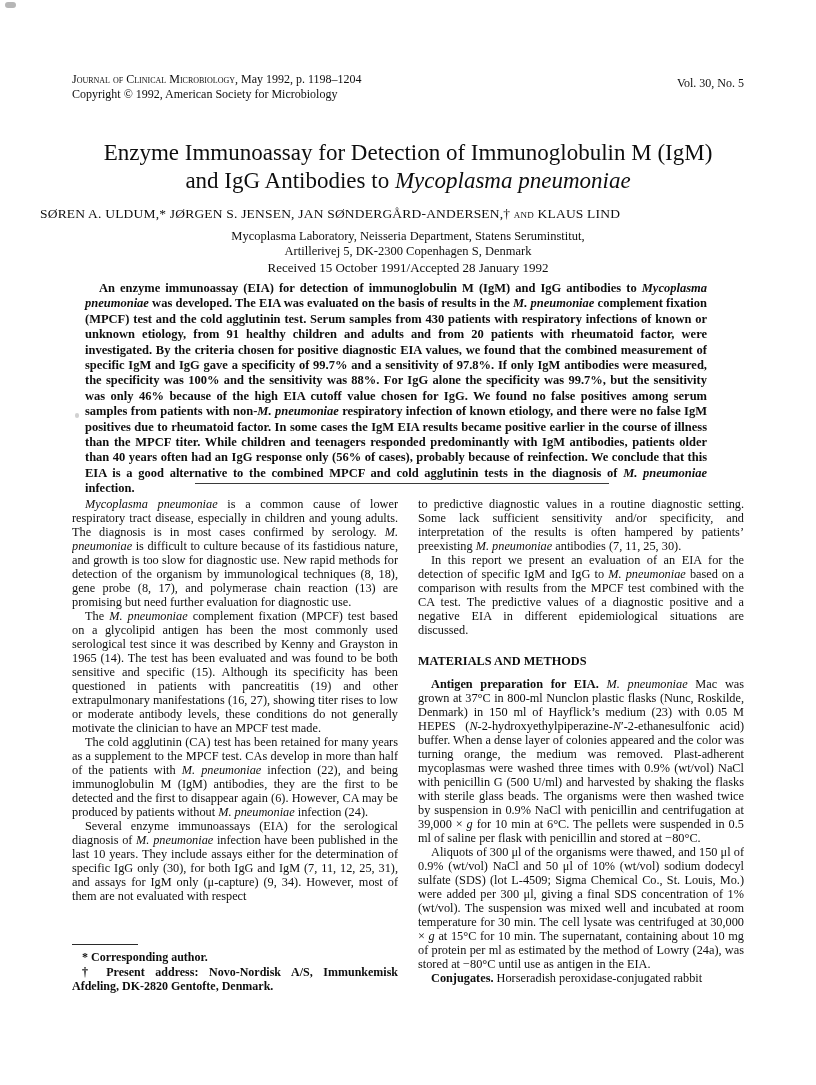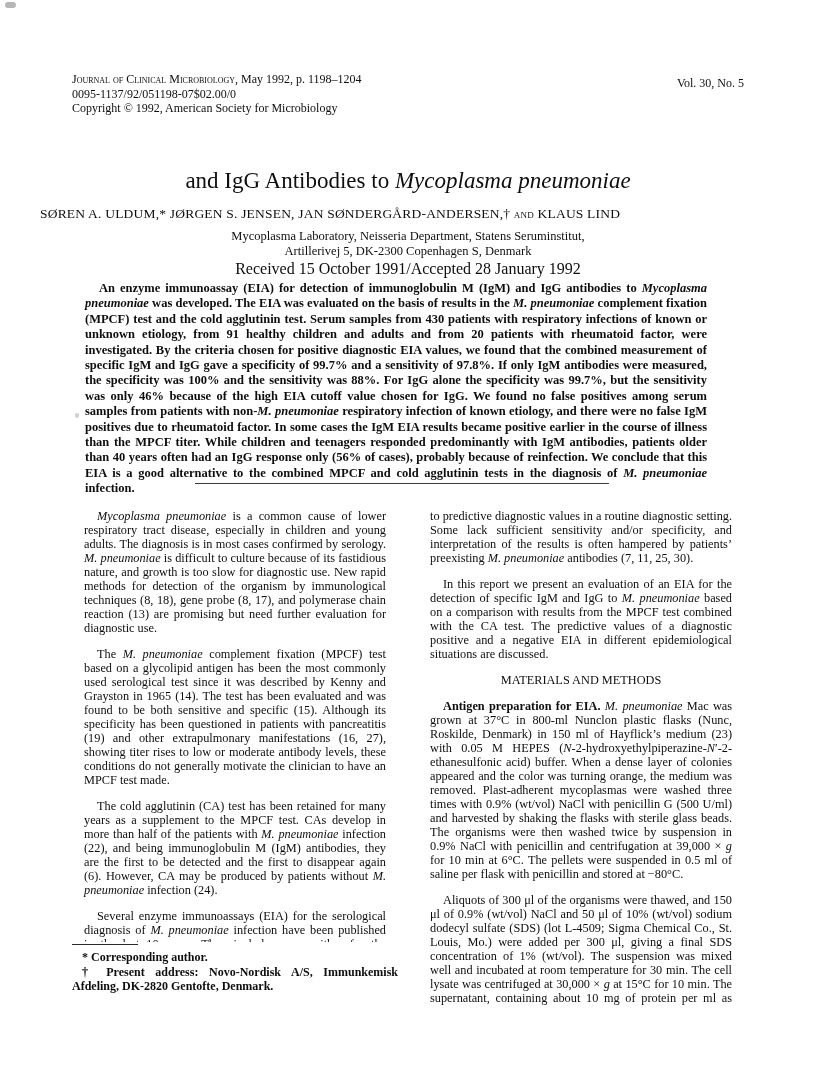--- a/index.html
+++ b/index.html
@@ -16,64 +16,63 @@
   
   .masthead { position:absolute; top:72px; left:72px; right:72px; font-size:12px; line-height:14.5px; }
   .journal-name { font-variant:small-caps; }
   .masthead-right { position:absolute; top:4px; right:0; font-size:12px; }
 
   
   .title { position:absolute; top:139px; left:40px; width:736px; text-align:center; font-size:23px; line-height:28px; font-weight:normal; margin:0; }
   .authors { position:absolute; top:206px; left:40px; width:736px; font-size:13.5px; letter-spacing:.2px; }
   .and-sc { font-variant:small-caps; text-transform:lowercase; }
   .affiliation { position:absolute; top:229px; left:40px; width:736px; text-align:center; font-size:12.5px; line-height:15px; }
-  .received { position:absolute; top:260px; left:40px; width:736px; text-align:center; font-size:16px; }
+  .received { position:absolute; top:260px; left:40px; width:736px; text-align:center; font-size:13px; }
 
   
   .abstract { position:absolute; top:281px; left:85px; width:622px; font-weight:bold; font-size:12.5px; line-height:15.4px; text-align:justify; margin:0; }
   .abstract-inner { text-indent:14px; display:block; }
 
   
   .divider { position:absolute; top:483px; left:195px; width:414px; border:0; border-top:1.5px solid #3a3a3a; margin:0; }
 
   
   .columns { position:absolute; top:497px; left:72px; width:672px; display:flex; gap:20px; font-size:12.3px; line-height:14px; text-align:justify; }
   .col { width:326px; }
-  .col p { margin:12px; text-indent:13px; }
+  .col p { margin:0; text-indent:13px; }
   .col p.noindent { text-indent:0; }
   .left-col { height:445px; overflow:hidden; }
   .right-col { height:515px; overflow:hidden; }
-  .sec-head { text-align:center; font-weight:normal; font-size:12.3px; margin:9px 0 9px 0; }
+  .sec-head { text-align:left; font-weight:bold; font-size:12.3px; margin:17px 0 9px 0; }
 
   
   .footnotes { position:absolute; top:944px; left:72px; width:326px; font-size:12px; line-height:14.5px; text-align:justify; }
   .fn-rule { width:66px; border:0; border-top:1px solid #2a2a2a; margin:0 0 5px 0; }
   .footnotes p { margin:0; text-indent:10px;font-weight:bold; }
 
   .page-number { position:absolute; top:1011px; left:0; width:816px; font-size:12.5px; }
 </style>
 </head>
 <body>
 
 <div class="page">
 
   <div class="artifact-1"></div>
   <div class="artifact-2"></div>
 
   <header class="masthead">
     <div>
       <span class="journal-name">Journal of Clinical Microbiology,</span><span> May 1992, p. 1198–1204</span>
     </div>
-    <div>0095-1137/92/051198-07$02.00/0</div>
     <div>Copyright © 1992, American Society for Microbiology</div>
     <div class="masthead-right">Vol. 30, No. 5</div>
   </header>
 
   <h1 class="title">
-    <br>
+    <span>Enzyme Immunoassay for Detection of Immunoglobulin M (IgM)</span><br>
     <span>and IgG Antibodies to <i>Mycoplasma pneumoniae</i></span>
   </h1>
 
   <div class="authors">
     <span>SØREN A. ULDUM,* JØRGEN S. JENSEN, JAN SØNDERGÅRD-ANDERSEN,† </span><span class="and-sc">and</span><span> KLAUS LIND</span>
   </div>
 
   <div class="affiliation">
     <span>Mycoplasma Laboratory, Neisseria Department, Statens Seruminstitut,</span><br>
     <span>Artillerivej 5, DK-2300 Copenhagen S, Denmark</span>

